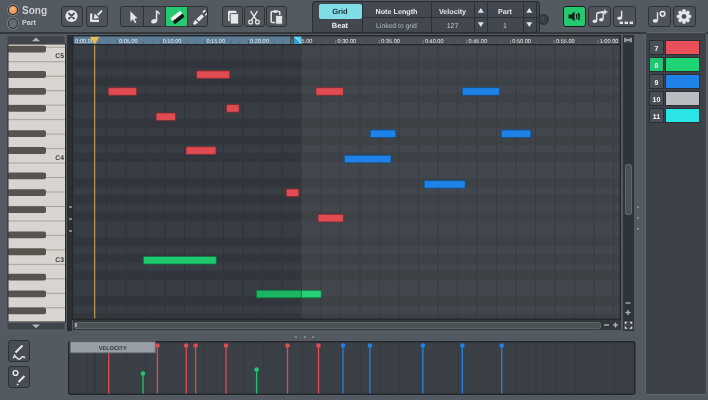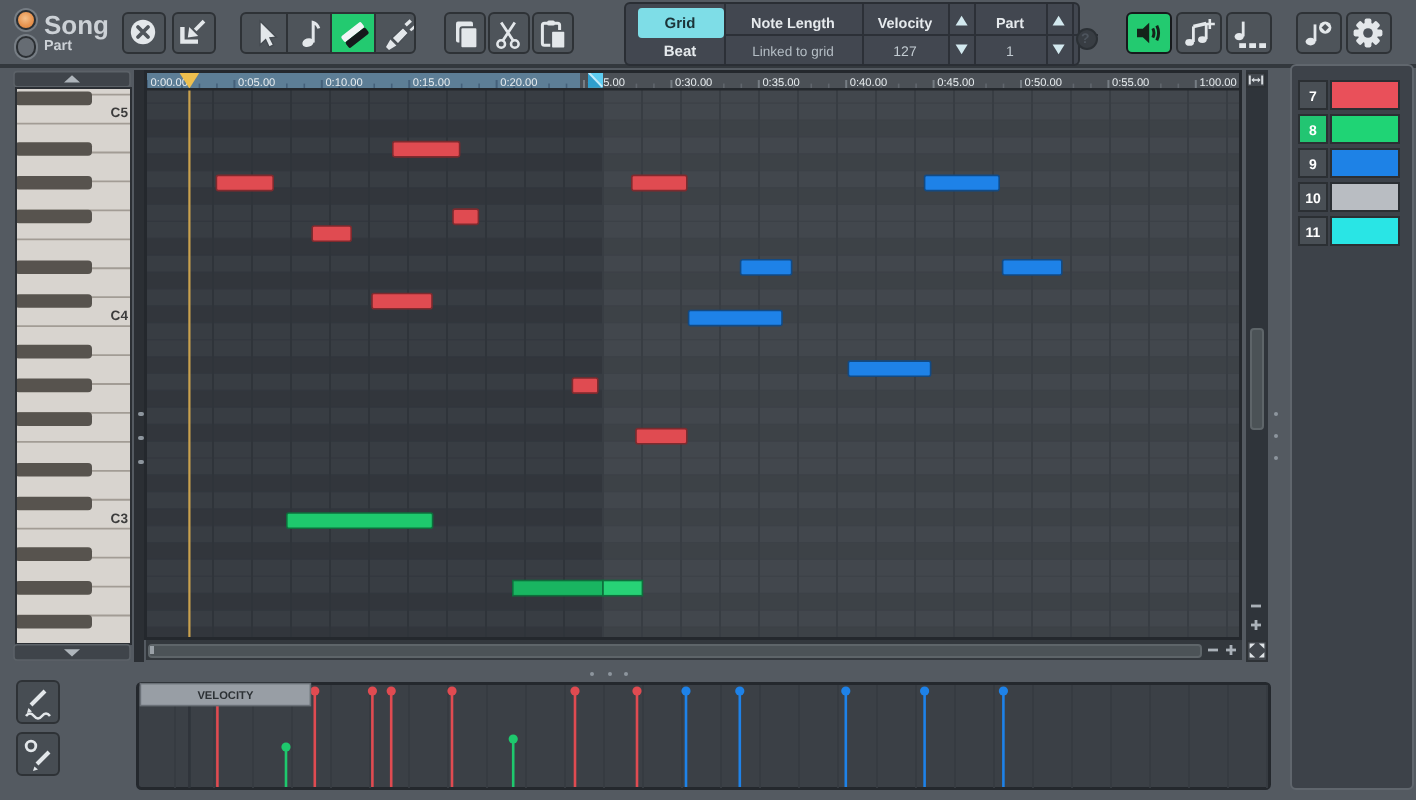--- a/index.html
+++ b/index.html
@@ -6,21 +6,21 @@
 .btn{position:absolute;background:#4e545a;border:1.5px solid #2e3236;border-radius:3px;box-sizing:border-box}
 .lbl{position:absolute;color:#e6eaed;font-weight:bold;transform:translateZ(0)}
 svg{display:block}
 svg text{text-rendering:geometricPrecision}
 </style></head><body>
 <div id="app">
 
 <div class="abs" style="left:0;top:0;width:708px;height:34px;background:#545a61;border-bottom:2px solid #33383d;box-sizing:border-box"></div>
 <div class="abs" style="left:7.5px;top:4.5px;width:8.5px;height:8.5px;border-radius:50%;background:radial-gradient(circle at 45% 40%, #f5c08a 0%, #e89551 55%, #d97f35 100%);border:1.8px solid #2b2f33;box-shadow:0 0 0 1px #767d84"></div>
 <div class="abs" style="left:7.5px;top:18px;width:8.5px;height:8.5px;border-radius:50%;background:#666c73;border:1.8px solid #2b2f33;box-shadow:0 0 0 1px #767d84"></div>
-<div class="lbl" style="left:22px;top:4.5px;font-size:13px;color:#ccd1d6">Song</div>
+<div class="lbl" style="left:22px;top:4.5px;font-size:10px;color:#ccd1d6">Song</div>
 <div class="lbl" style="left:22px;top:18px;font-size:7.2px;color:#ccd1d6">Part</div>
 <div class="btn" style="left:61px;top:5.5px;width:22px;height:21.5px">
       <svg width="19" height="18" viewBox="0 0 19 18">
         <circle cx="9.5" cy="9" r="6.1" fill="#e3e7ea"></circle>
         <path d="M7,6.5 L12,11.5 M12,6.5 L7,11.5" stroke="#50565c" stroke-width="1.9" stroke-linecap="round"></path>
       </svg>
     </div>
 <div class="btn" style="left:86px;top:5.5px;width:22px;height:21.5px">
       <svg width="19" height="18" viewBox="0 0 19 18">
 <path d="M4.2,6.5 L4.2,13.8 L12,13.8" stroke="#e3e7ea" stroke-width="2.2" fill="none"></path>

